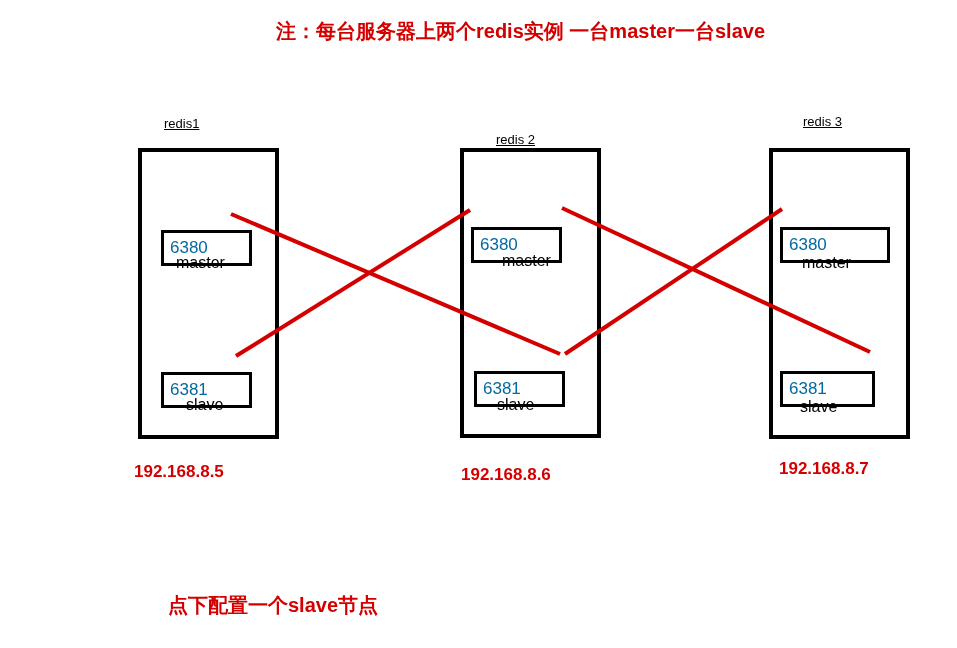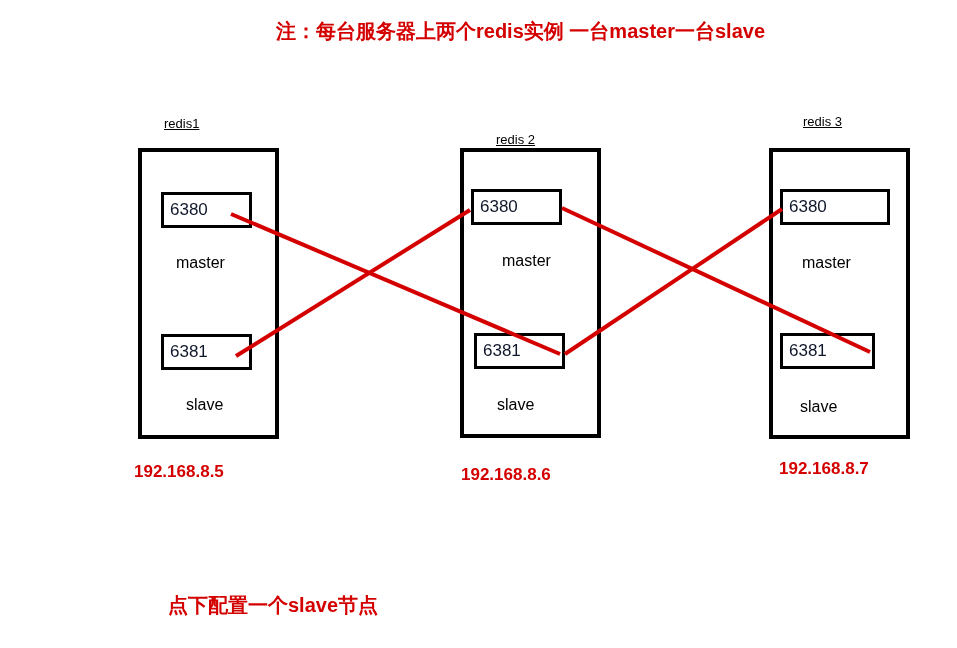--- a/index.html
+++ b/index.html
@@ -28,24 +28,25 @@
     .server-box {
       position: absolute;
       border: 4px solid #000;
       background: #fff;
     }
     .port-box {
       position: absolute;
       border: 3px solid #000;
       background: #fff;
       font-size: 17px;
-      color: #0f172a;
+      color: #0369a1;
       padding-left: 6px;
       display: flex;
       align-items: center;
+      margin-top: 38px;
     }
     .role-label {
       position: absolute;
       font-size: 16px;
       color: #000;
     }
     .ip-label {
       position: absolute;
       color: #d40000;
       font-weight: bold;

